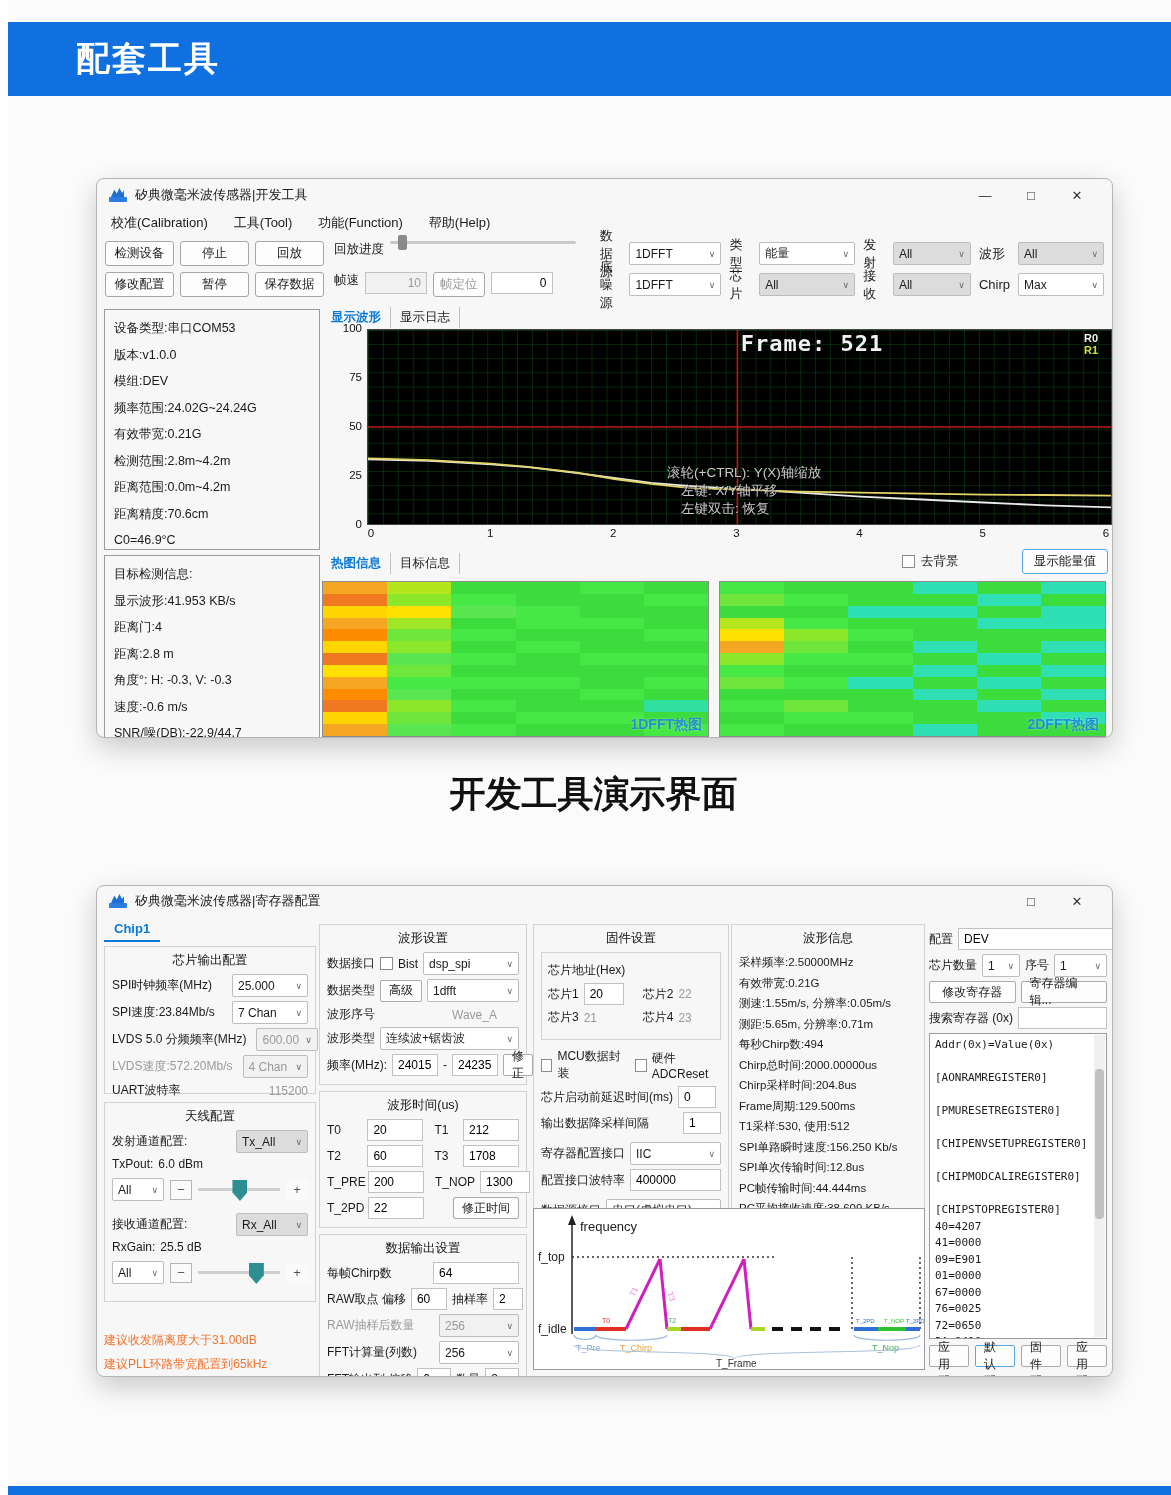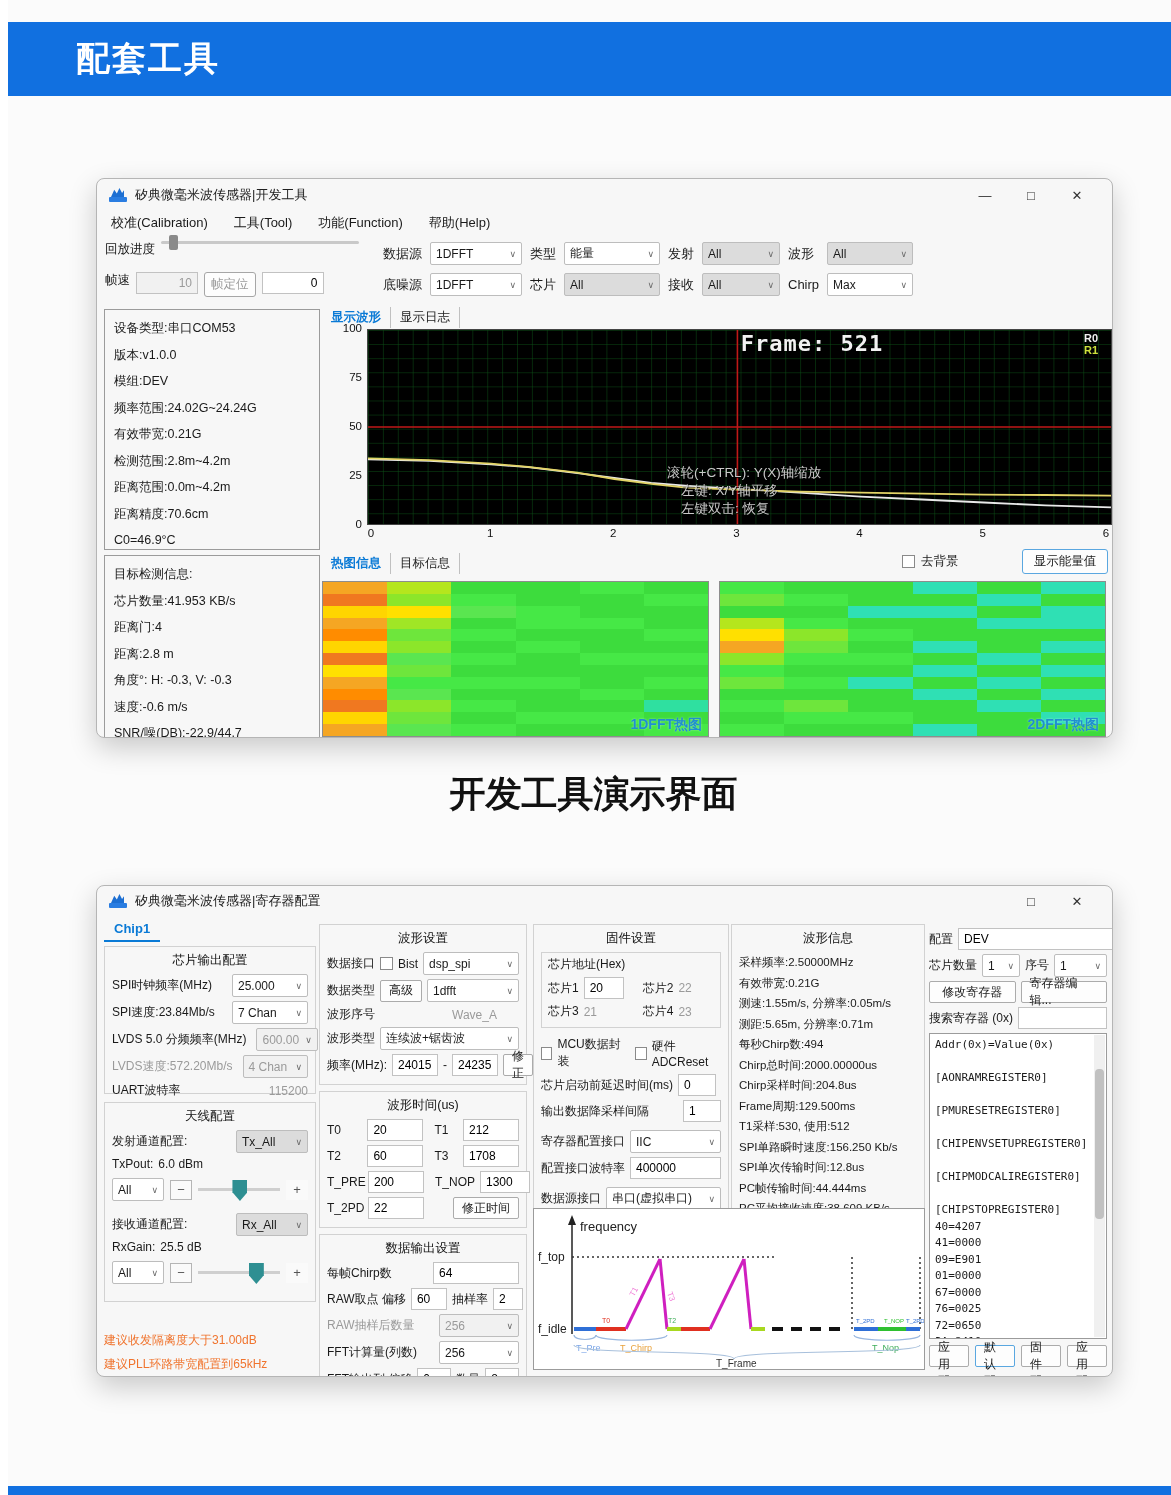--- a/index.html
+++ b/index.html
@@ -120,20 +120,28 @@
         <span class="win-ctrl">✕</span>
       </span>
     </div>
     <div class="menubar">
       <span class="menu-item">校准(Calibration)</span>
       <span class="menu-item">工具(Tool)</span>
       <span class="menu-item">功能(Function)</span>
       <span class="menu-item">帮助(Help)</span>
     </div>
     <div class="toolbar">
+      <div class="tb-btns">
+        <span class="btn">检测设备</span>
+        <span class="btn">停止</span>
+        <span class="btn">回放</span>
+        <span class="btn">修改配置</span>
+        <span class="btn">暂停</span>
+        <span class="btn">保存数据</span>
+      </div>
       <div class="tb-mid">
         <div class="tb-row">
           <span>回放进度</span>
           <span class="slider">
               <span class="slider-thumb" style="left:8px"></span>
             </span>
         </div>
         <div class="tb-row">
           <span>帧速</span>
           <input class="inp dis" style="width: 62px; text-align: right;" value="10">
@@ -192,21 +200,21 @@
           <div class="line">模组:DEV</div>
           <div class="line">频率范围:24.02G~24.24G</div>
           <div class="line">有效带宽:0.21G</div>
           <div class="line">检测范围:2.8m~4.2m</div>
           <div class="line">距离范围:0.0m~4.2m</div>
           <div class="line">距离精度:70.6cm</div>
           <div class="line">C0=46.9°C</div>
         </div>
       <div class="panel" id="target-info" style="left:7px; top:250px; width:216px; height:188px;">
           <div class="line">目标检测信息:</div>
-          <div class="line">芯片数量:41.953 KB/s</div>
+          <div class="line">显示波形:41.953 KB/s</div>
           <div class="line">距离门:4</div>
           <div class="line">距离:2.8 m</div>
           <div class="line">角度°: H: -0.3, V: -0.3</div>
           <div class="line">速度:-0.6 m/s</div>
           <div class="line">SNR/噪(DB):-22.9/44.7</div>
         </div>
 
       <div class="tabs" style="position:absolute; left:225px; top:2px;">
         <span class="tab active">显示波形</span>
         <span class="tab">显示日志</span>
@@ -699,21 +707,21 @@
             <span class="lbl">数量</span>
             <input class="inp" style="width: 34px;" value="8">
             </div>
 
         </div>
       </div>
 
       <div class="col" style="left:436px; top:8px; width:196px;">
         <div class="grp">
           <div class="grp-title">固件设置</div>
-          <div class="grp" style="padding:3px 6px">
+          <div class="grp" style="padding:9px 6px">
             <div class="lbl">芯片地址(Hex)</div>
             <div class="frow">
                 <span class="lbl">芯片1</span>
               <input class="inp" style="width: 40px;" value="20">
               <span class="lbl" style="margin-left:14px">芯片2</span>
               <span class="muted">22</span>
               </div>
             <div class="frow">
                 <span class="lbl">芯片3</span>
               <span class="muted" style="width:40px">21</span>

